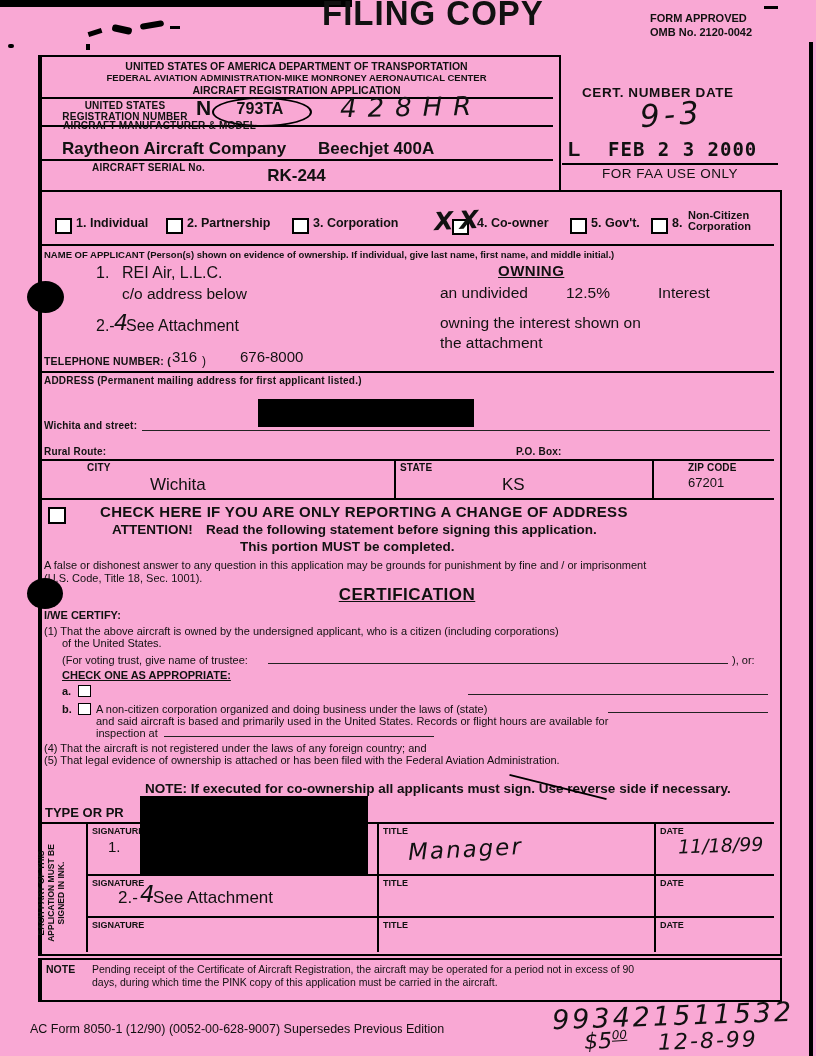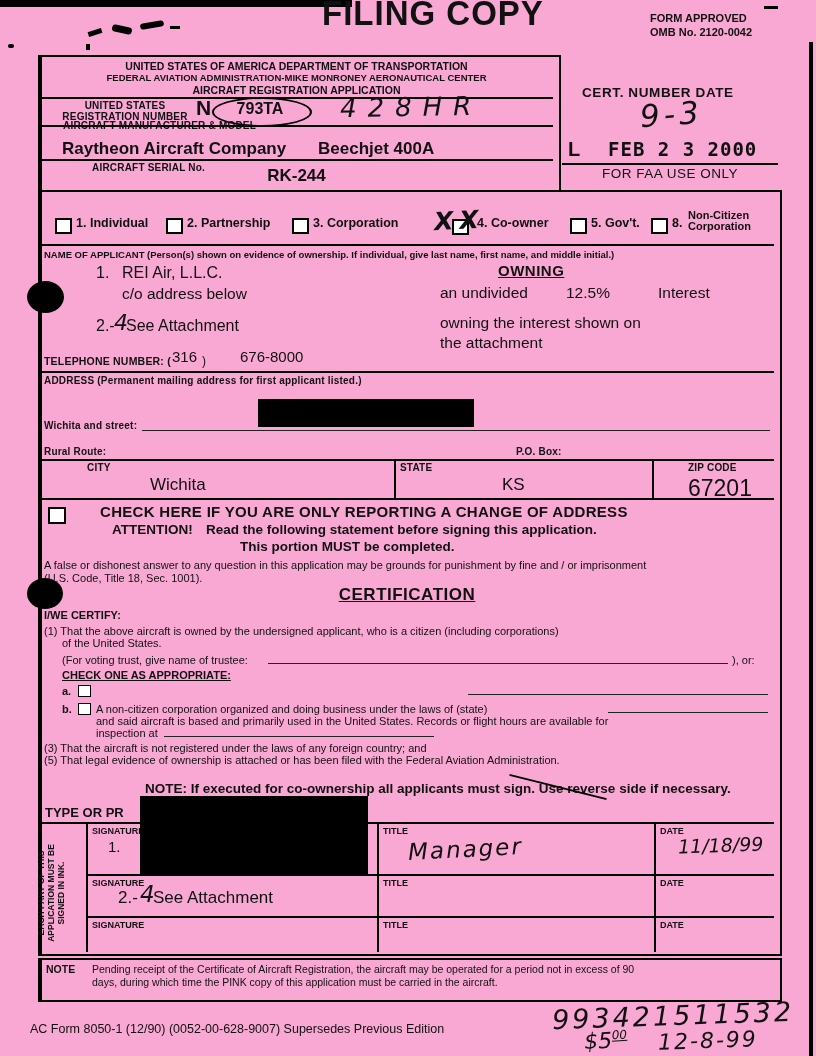--- a/index.html
+++ b/index.html
@@ -130,21 +130,21 @@
   <div class="abs lbl" style="left:44px;top:446px;">Rural Route:</div>
   <div class="abs lbl" style="left:516px;top:446px;">P.O. Box:</div>
   <div class="thinline" style="left:40px;top:459px;width:734px;border-bottom:2px solid #000;"></div>
   <div class="abs" style="left:394px;top:459px;width:0;height:39px;border-left:2px solid #000;"></div>
   <div class="abs" style="left:652px;top:459px;width:0;height:39px;border-left:2px solid #000;"></div>
   <div class="abs lbl" style="left:44px;top:462px;margin-left:43px;">CITY</div>
   <div class="abs lbl" style="left:400px;top:462px;">STATE</div>
   <div class="abs lbl" style="left:658px;top:462px;margin-left:30px;">ZIP CODE</div>
   <div class="abs" style="left:150px;top:475px;font-size:17px;">Wichita</div>
   <div class="abs" style="left:502px;top:475px;font-size:17px;">KS</div>
-  <div class="abs" style="left:688px;top:475px;font-size:23px;">67201</div>
+  <div class="abs" style="left:688px;top:475px;font-size:13px;">67201</div>
 
   <div class="thinline" style="left:40px;top:498px;width:734px;border-bottom:2px solid #000;"></div>
   <div class="cb" style="left:48px;top:507px;width:14px;height:13px;"></div>
   <div class="abs b" style="left:100px;top:503px;font-size:15px;letter-spacing:.3px;">CHECK HERE IF YOU ARE ONLY REPORTING A CHANGE OF ADDRESS</div>
   <div class="abs b" style="left:112px;top:522px;font-size:13.5px;">ATTENTION!</div>
   <div class="abs b" style="left:206px;top:522px;font-size:13.5px;">Read the following statement before signing this application.</div>
   <div class="abs b" style="left:240px;top:539px;font-size:13.5px;">This portion MUST be completed.</div>
   <div class="abs" style="left:44px;top:559px;font-size:11px;">A false or dishonest answer to any question in this application may be grounds for punishment by fine and / or imprisonment</div>
   <div class="abs" style="left:44px;top:572px;font-size:11px;">(U.S. Code, Title 18, Sec. 1001).</div>
   <div class="dot" style="left:27px;top:578px;width:36px;height:31px;"></div>
@@ -159,21 +159,21 @@
   <div class="abs b body11" style="left:62px;top:685px;">a.</div>
   <div class="cb" style="left:78px;top:685px;width:11px;height:10px;border-width:1.5px;"></div>
   <div class="thinline" style="left:468px;top:694px;width:300px;"></div>
   <div class="abs b body11" style="left:62px;top:703px;">b.</div>
   <div class="cb" style="left:78px;top:703px;width:11px;height:10px;border-width:1.5px;"></div>
   <div class="abs body11" style="left:96px;top:703px;">A non-citizen corporation organized and doing business under the laws of (state)</div>
   <div class="thinline" style="left:608px;top:712px;width:160px;"></div>
   <div class="abs body11" style="left:96px;top:715px;">and said aircraft is based and primarily used in the United States. Records or flight hours are available for</div>
   <div class="abs body11" style="left:96px;top:727px;">inspection at</div>
   <div class="thinline" style="left:164px;top:736px;width:270px;"></div>
-  <div class="abs body11" style="left:44px;top:742px;">(3) That the aircraft is not registered under the laws of any foreign country; and</div>
+  <div class="abs body11" style="left:44px;top:742px;">(4) That the aircraft is not registered under the laws of any foreign country; and</div>
   <div class="abs body11" style="left:44px;top:754px;">(5) That legal evidence of ownership is attached or has been filed with the Federal Aviation Administration.</div>
   <div class="abs b" style="left:145px;top:781px;font-size:13.5px;">NOTE: If executed for co-ownership all applicants must sign. Use reverse side if necessary.</div>
   <div class="scratch" style="left:508px;top:786px;width:100px;height:2px;transform:rotate(14deg);"></div>
   <div class="abs b" style="left:45px;top:805px;font-size:13px;">TYPE OR PR</div>
 
   <div class="thinline" style="left:40px;top:822px;width:734px;border-bottom:2px solid #000;"></div>
   <div class="abs" style="left:86px;top:822px;width:0;height:130px;border-left:2px solid #000;"></div>
   <div class="abs" style="left:377px;top:822px;width:0;height:130px;border-left:2px solid #000;"></div>
   <div class="abs" style="left:654px;top:822px;width:0;height:130px;border-left:2px solid #000;"></div>
   <div class="thinline" style="left:86px;top:874px;width:688px;border-bottom:2px solid #000;"></div>

